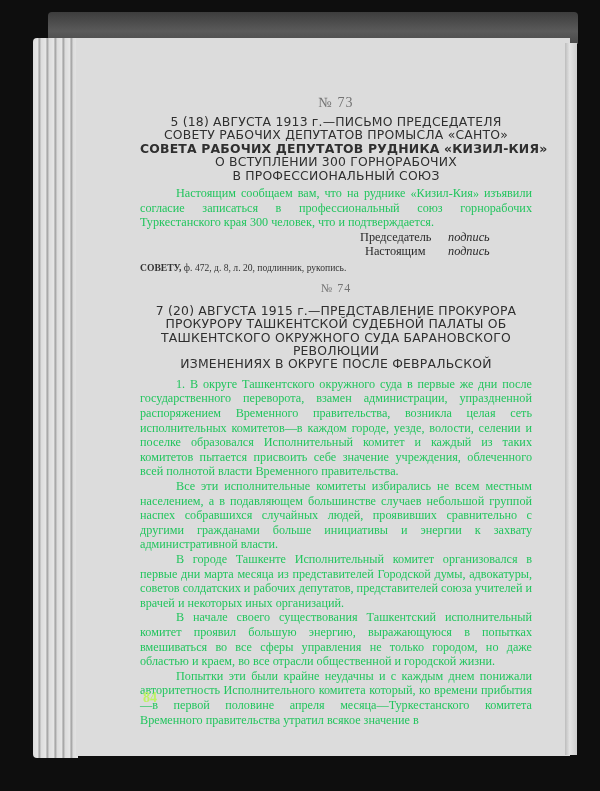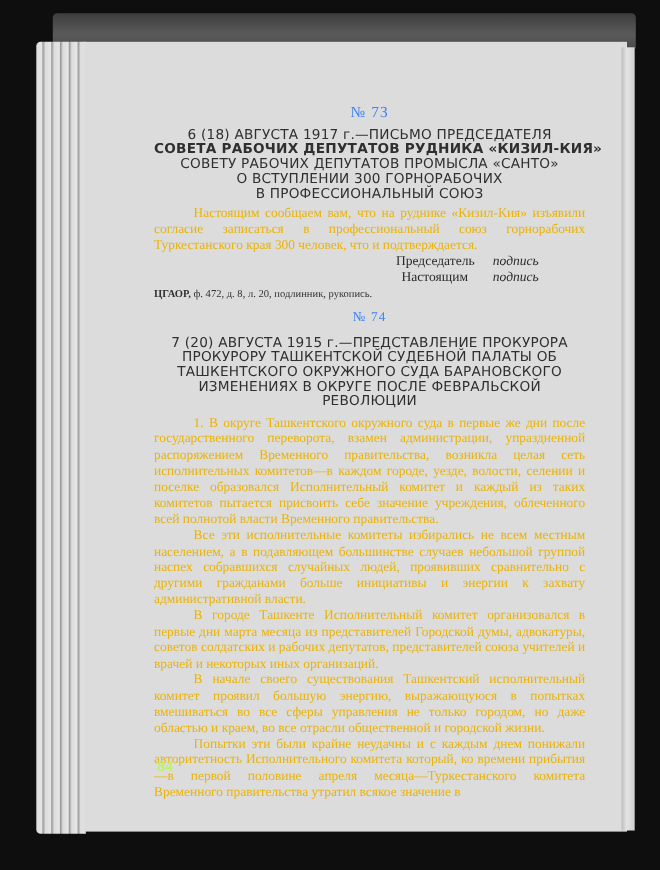--- a/index.html
+++ b/index.html
@@ -26,31 +26,31 @@
   }
   .right-edge {
     position:absolute; left:565px; top:43px; width:12px; height:712px;
     background:linear-gradient(90deg,#bdbdbd,#e4e4e4 40%,#cfcfcf);
   }
   .content {
     position:absolute; left:140px; top:95px; width:392px;
   }
   .docnum {
     text-align:center; font-size:14px; letter-spacing:1px; line-height:16px;
-    color:#3b82f6;
+    color:#737373;
   }
   .doc-title {
     text-align:center; font-family:"DejaVu Sans","Liberation Sans",sans-serif;
     font-size:12.4px; line-height:13.4px; letter-spacing:0.2px; color:#2f2f2f;
     margin:0 0 0 0;
   }
   .doc-title .line { display:block; white-space:nowrap; }
   p.body {
     margin:0; font-size:12.2px; line-height:14.6px;
-    text-align:justify; text-indent:36px; color:#eab308;
+    text-align:justify; text-indent:36px; color:#22c55e;
   }
   .sig { position:relative; height:30px; font-size:12.3px; line-height:14px; }
   .sig .row { position:absolute; white-space:nowrap; }
   .sig .role { }
   .sig .sign { font-style:italic; }
   .source { font-size:9.6px; line-height:12px; color:#333; margin-top:2px; }
   .source b { font-weight:bold; }
   .page-number {
     position:absolute; left:143px; top:690px; font-size:14px; font-weight:bold; color:#bef264;
   }
@@ -60,46 +60,46 @@
 
 <div class="book-top"></div>
 <div class="page-stack"></div>
 <div class="page"></div>
 <div class="right-edge"></div>
 
 <div class="content">
 
   <div class="docnum" style="margin-bottom:4px">№ 73</div>
   <div class="doc-title">
-    <span class="line">6 (18) АВГУСТА 1917 г.—ПИСЬМО ПРЕДСЕДАТЕЛЯ</span>
+    <span class="line">5 (18) АВГУСТА 1913 г.—ПИСЬМО ПРЕДСЕДАТЕЛЯ</span>
+    <span class="line">СОВЕТУ РАБОЧИХ ДЕПУТАТОВ ПРОМЫСЛА «САНТО»</span>
     <span class="line" style="font-weight:bold;">СОВЕТА РАБОЧИХ ДЕПУТАТОВ РУДНИКА «КИЗИЛ-КИЯ»</span>
-    <span class="line">СОВЕТУ РАБОЧИХ ДЕПУТАТОВ ПРОМЫСЛА «САНТО»</span>
     <span class="line">О ВСТУПЛЕНИИ 300 ГОРНОРАБОЧИХ</span>
     <span class="line">В ПРОФЕССИОНАЛЬНЫЙ СОЮЗ</span>
   </div>
   <p class="body" style="margin-top:4px">Настоящим сообщаем вам, что на руднике «Кизил-Кия» изъявили согласие записаться в профессиональный союз горнорабочих Туркестанского края 300 человек, что и подтверждается.</p>
 
   <div class="sig">
     <span class="row role" style="left:220px;top:0">Председатель</span>
     <span class="row sign" style="left:308px;top:0">подпись</span>
     <span class="row role" style="left:225px;top:14px">Настоящим</span>
     <span class="row sign" style="left:308px;top:14px">подпись</span>
   </div>
 
   <div class="source">
-    <b>ЦГАОР,</b><span> ф. 472, д. 8, л. 20, подлинник, рукопись.</span>
+    <b>СОВЕТУ,</b><span> ф. 472, д. 8, л. 20, подлинник, рукопись.</span>
   </div>
 
   <div class="docnum" style="font-size:12px;margin:6px 0 8px 0">№ 74</div>
   <div class="doc-title">
     <span class="line">7 (20) АВГУСТА 1915 г.—ПРЕДСТАВЛЕНИЕ ПРОКУРОРА</span>
     <span class="line">ПРОКУРОРУ ТАШКЕНТСКОЙ СУДЕБНОЙ ПАЛАТЫ ОБ</span>
     <span class="line">ТАШКЕНТСКОГО ОКРУЖНОГО СУДА БАРАНОВСКОГО</span>
+    <span class="line">РЕВОЛЮЦИИ</span>
     <span class="line">ИЗМЕНЕНИЯХ В ОКРУГЕ ПОСЛЕ ФЕВРАЛЬСКОЙ</span>
-    <span class="line">РЕВОЛЮЦИИ</span>
   </div>
 
   <div style="margin-top:6px">
     <p class="body">1. В округе Ташкентского окружного суда в первые же дни после государственного переворота, взамен администрации, упраздненной распоряжением Временного правительства, возникла целая сеть исполнительных комитетов—в каждом городе, уезде, волости, селении и поселке образовался Исполнительный комитет и каждый из таких комитетов пытается присвоить себе значение учреждения, облеченного всей полнотой власти Временного правительства.</p>
     <p class="body">Все эти исполнительные комитеты избирались не всем местным населением, а в подавляющем большинстве случаев небольшой группой наспех собравшихся случайных людей, проявивших сравнительно с другими гражданами больше инициативы и энергии к захвату административной власти.</p>
     <p class="body">В городе Ташкенте Исполнительный комитет организовался в первые дни марта месяца из представителей Городской думы, адвокатуры, советов солдатских и рабочих депутатов, представителей союза учителей и врачей и некоторых иных организаций.</p>
     <p class="body">В начале своего существования Ташкентский исполнительный комитет проявил большую энергию, выражающуюся в попытках вмешиваться во все сферы управления не только городом, но даже областью и краем, во все отрасли общественной и городской жизни.</p>
     <p class="body">Попытки эти были крайне неудачны и с каждым днем понижали авторитетность Исполнительного комитета который, ко времени прибытия—в первой половине апреля месяца—Туркестанского комитета Временного правительства утратил всякое значение в</p>
   </div>
 </div>

